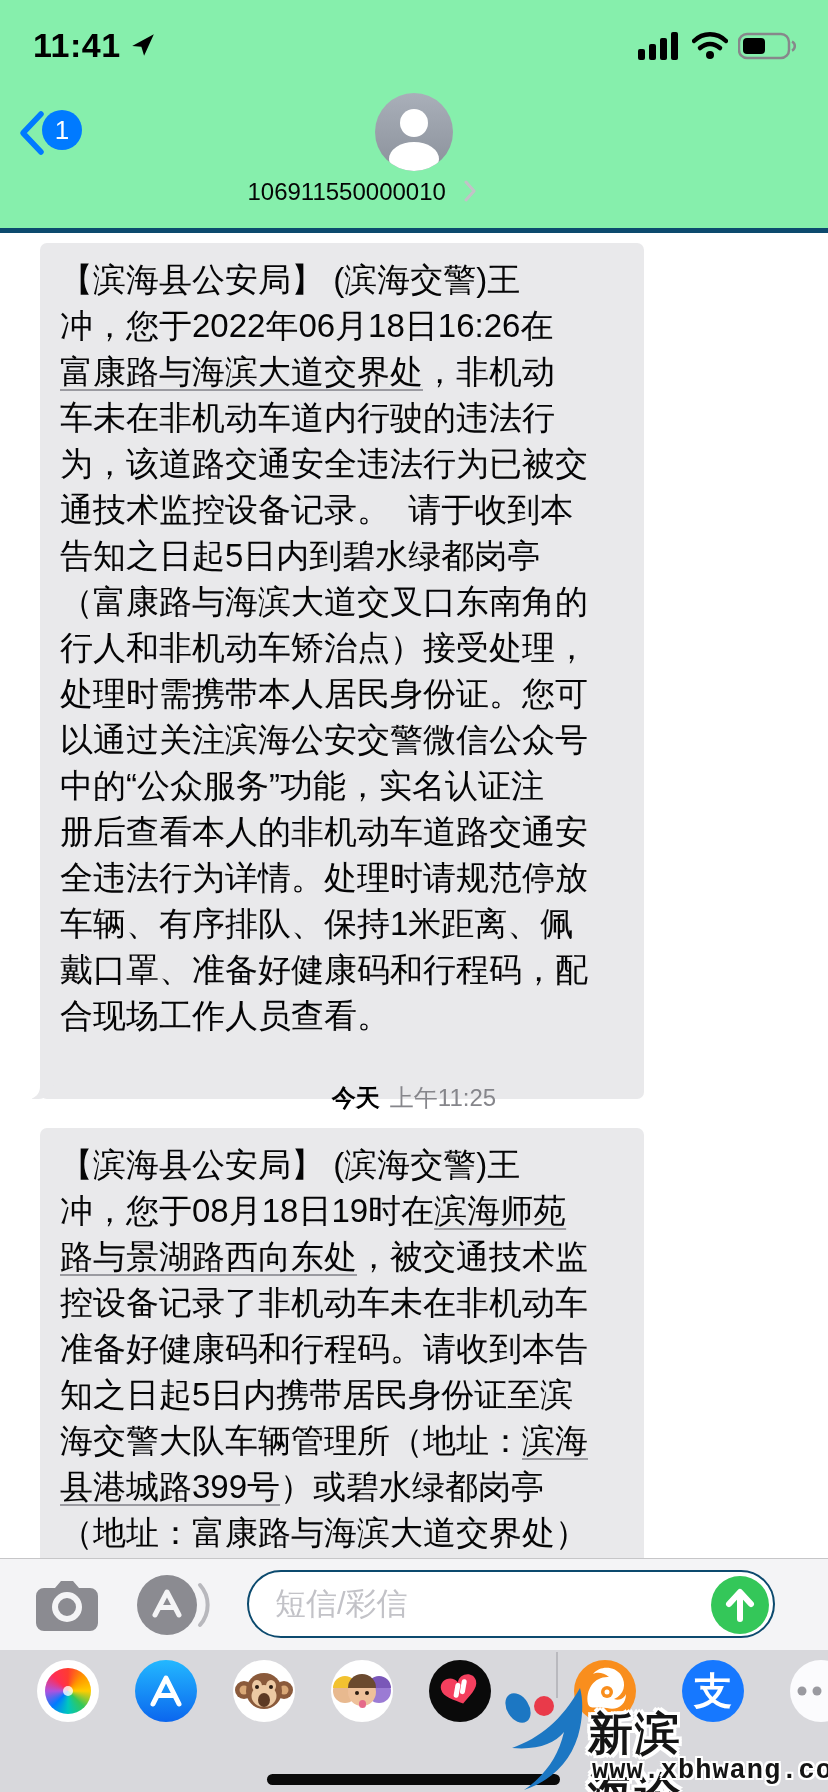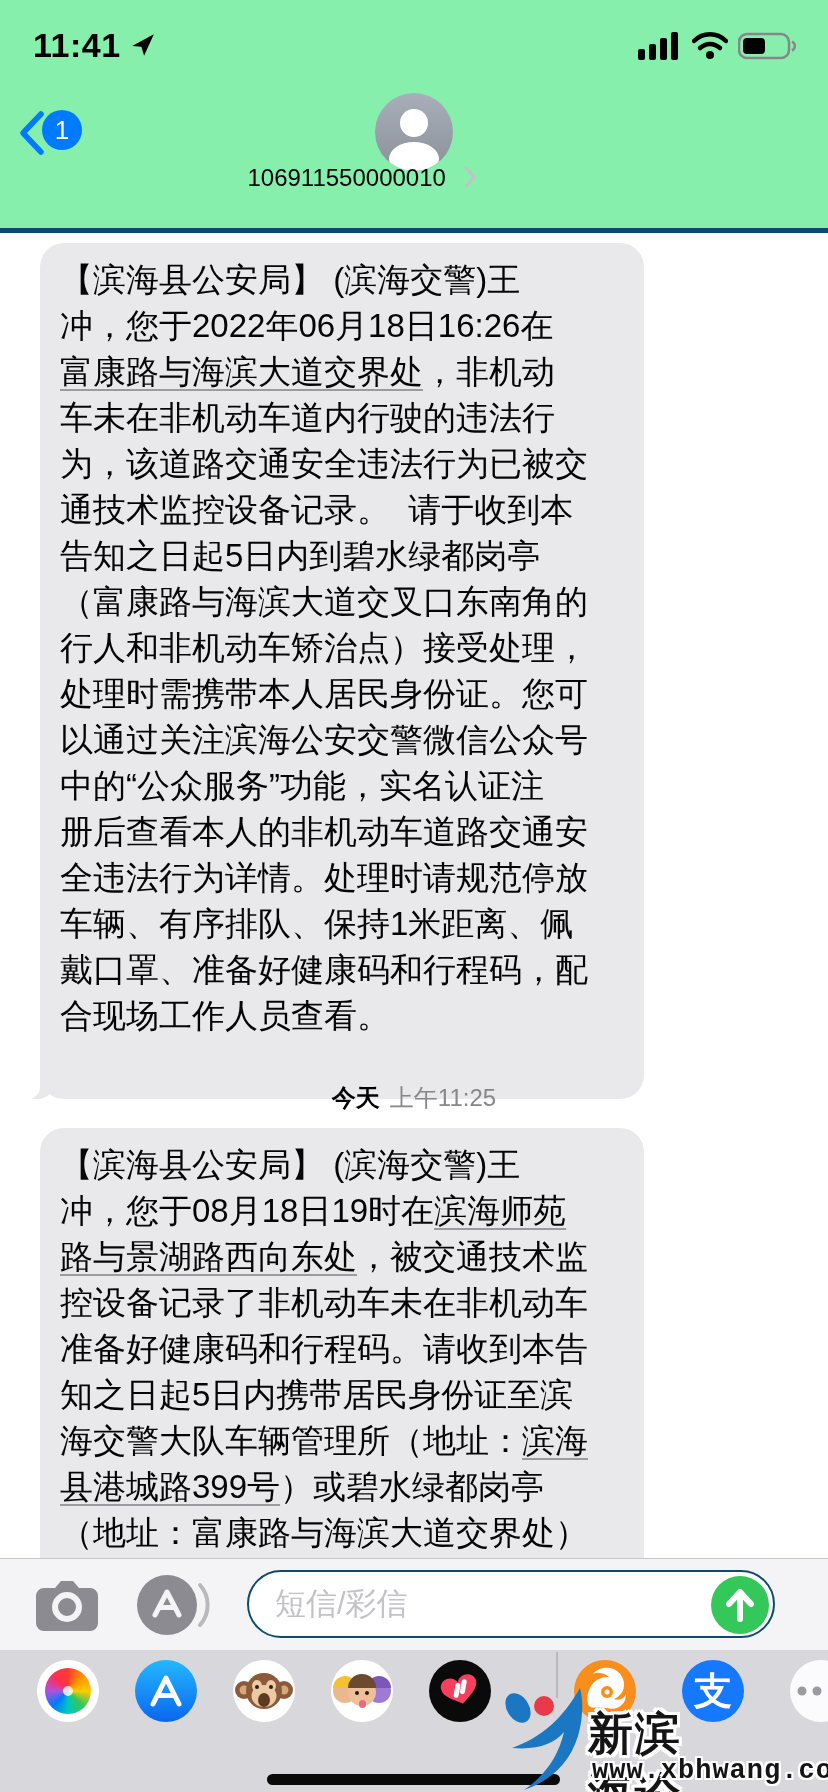--- a/index.html
+++ b/index.html
@@ -23,28 +23,28 @@
   .unread-badge {
     position:absolute; left:42px; top:110px; width:40px; height:40px; border-radius:50%;
     background:#007AFF; color:#fff; font-size:26px; display:flex; align-items:center; justify-content:center;
   }
   .avatar {
     position:absolute; left:375px; top:93px; width:78px; height:78px; border-radius:50%;
     background:linear-gradient(#a9afb9,#8b919b); overflow:hidden;
   }
   .avatar svg { display:block; }
   .contact-row {
-    position:absolute; left:0; top:164px; width:724px; text-align:center; font-size:24px; color:#050505;
+    position:absolute; left:0; top:178px; width:724px; text-align:center; font-size:24px; color:#050505;
   }
   .contact-row .chev { display:inline-block; margin-left:10px; vertical-align:middle; }
 
   
   .chat { position:absolute; left:0; top:233px; width:828px; height:1325px; background:#fff; overflow:hidden; z-index:1; }
   .bubble {
-    position:absolute; left:40px; width:604px; background:#E9E9EB; border-radius:24px;
+    position:absolute; left:40px; width:604px; background:#E9E9EB; border-radius:7px;
     padding:14px 20px; font-size:33px; line-height:46px; color:#050506;
     white-space:pre-wrap; word-break:break-all;
   }
   .bubble .link { text-decoration:underline; text-underline-offset:6px; text-decoration-thickness:2px; text-decoration-color:#9a9aa0; }
   .bubble-1 { top:10px; }
   .bubble-1::before {
     content:""; position:absolute; left:-8px; bottom:0; width:22px; height:22px;
     background:#E9E9EB; border-bottom-right-radius:16px;
   }
   .bubble-1::after {

